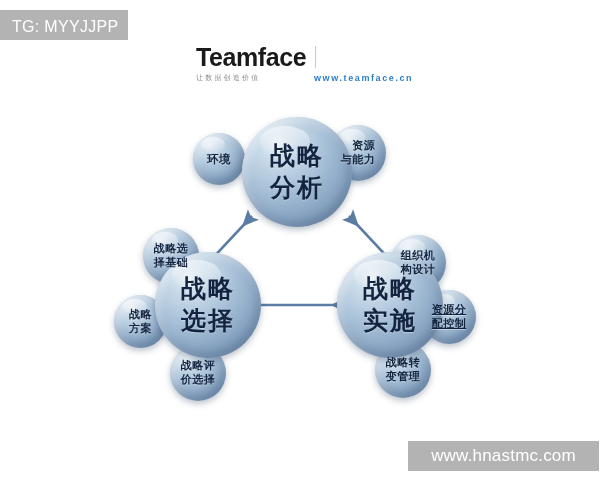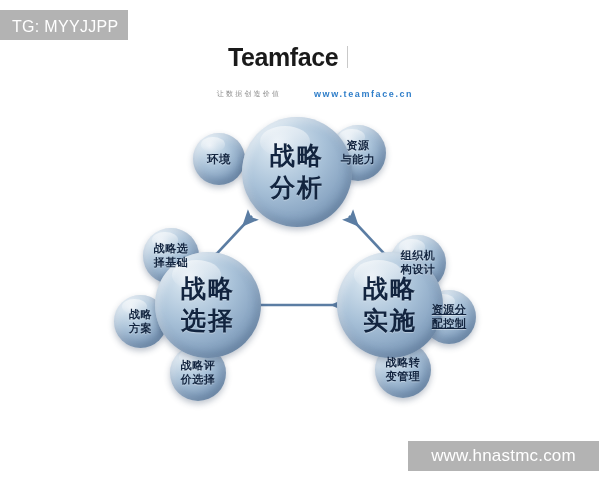--- a/index.html
+++ b/index.html
@@ -55,21 +55,20 @@
     position: absolute;
     left: 196px;
     top: 44px;
     width: 232px;
     height: 46px;
   }
   #logo-row {
     display: flex;
     align-items: flex-start;
     height: 26px;
-    margin-left: 32px;
   }
   #logo-wordmark {
     font-family: "Liberation Sans", sans-serif;
     font-weight: bold;
     font-size: 25px;
     color: #1a1a1a;
     letter-spacing: -0.4px;
     line-height: 26px;
   }
   #logo-divider {
@@ -83,22 +82,21 @@
     font-family: "DejaVu Sans", sans-serif;
     font-weight: bold;
     font-size: 20px;
     color: #1f6ec2;
     letter-spacing: 0px;
     line-height: 26px;
   }
   #logo-sub-row {
     display: flex;
     align-items: center;
-    margin-top: 19px;
-    text-align: center;
+    margin-top: 3px;
   }
   #logo-tagline {
     font-family: "DejaVu Sans", sans-serif;
     font-size: 7px;
     color: #8d8d8d;
     letter-spacing: 2.2px;
     width: 106px;
   }
   #logo-url {
     font-family: "Liberation Sans", sans-serif;
@@ -210,21 +208,21 @@
         </marker>
         <marker id="ah-end" markerWidth="7" markerHeight="7" refX="5.6" refY="3.5" orient="auto" markerUnits="strokeWidth">
           <path d="M0,3.5 L6.4,0.6 L5.1,3.5 L6.4,6.4 Z" fill="#5b7da3"></path>
         </marker>
       </defs>
       <line x1="209" y1="262" x2="252" y2="216" stroke="#5b7da3" stroke-width="2.6" marker-start="url(#ah-start)" marker-end="url(#ah-end)"></line>
       <line x1="349" y1="216" x2="392" y2="262" stroke="#5b7da3" stroke-width="2.6" marker-start="url(#ah-start)" marker-end="url(#ah-end)"></line>
       <line x1="247" y1="305" x2="345" y2="305" stroke="#5b7da3" stroke-width="2.6" marker-start="url(#ah-start)" marker-end="url(#ah-end)"></line>
     </svg>
 
-    <div class="bubble sat" style="left:330px; top:125px; width:56px; height:56px;">
+    <div class="bubble sat" style="left:330px; top:125px; width:56px; height:56px;text-align:right;">
       <span class="bubble-label">资源
 与能力</span>
     </div>
     <div class="bubble sat" style="left:143px; top:228px; width:56px; height:56px;">
       <span class="bubble-label">战略选
 择基础</span>
     </div>
 
     <div class="bubble sat tiny" style="left:193px; top:133px; width:52px; height:52px;">
       <span class="bubble-label">环境</span>

